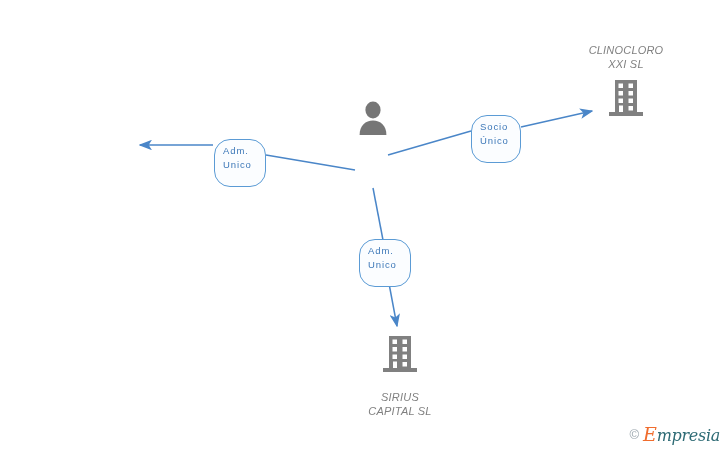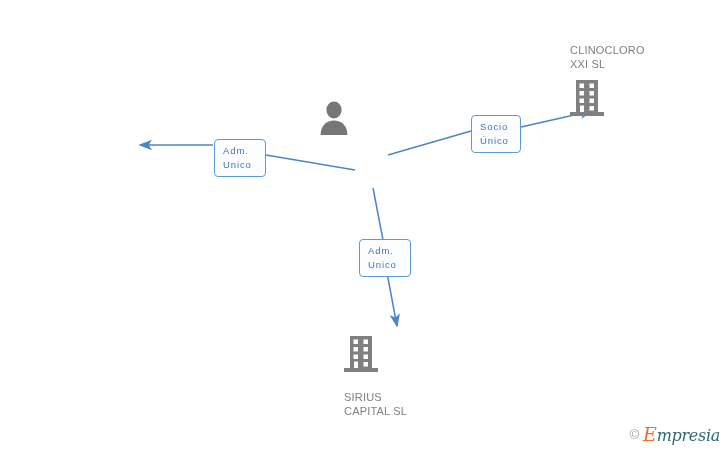--- a/index.html
+++ b/index.html
@@ -21,21 +21,22 @@
     position: absolute;
     left: 0;
     top: 0;
     width: 728px;
     height: 450px;
   }
 
   
   .node {
     position: absolute;
-    text-align: left;
+    text-align: center;
+    font-style: italic;
   }
   .node-label {
     font-size: 11px;
     line-height: 13.5px;
     color: #808080;
     white-space: pre-line;
     letter-spacing: 0.2px;
   }
   .node-label.bold {
     font-weight: bold;
@@ -44,27 +45,27 @@
   }
   .node-icon {
     display: block;
     margin: 0 auto;
   }
 
   
   .rel-box {
     position: absolute;
     border: 1.3px solid #5b9bd5;
-    border-radius: 4px;
+    border-radius: 16px;
     background: #fbfdff;
     color: #3d78b8;
     font-size: 9.5px;
     line-height: 14px;
     letter-spacing: 0.9px;
-    padding: 4px 8px 4px 8px;
+    padding: 4px 8px 14px 8px;
     text-align: left;
     white-space: pre-line;
     box-sizing: border-box;
   }
 
   
   #watermark {
     position: absolute;
     right: 8px;
     bottom: 6px;

